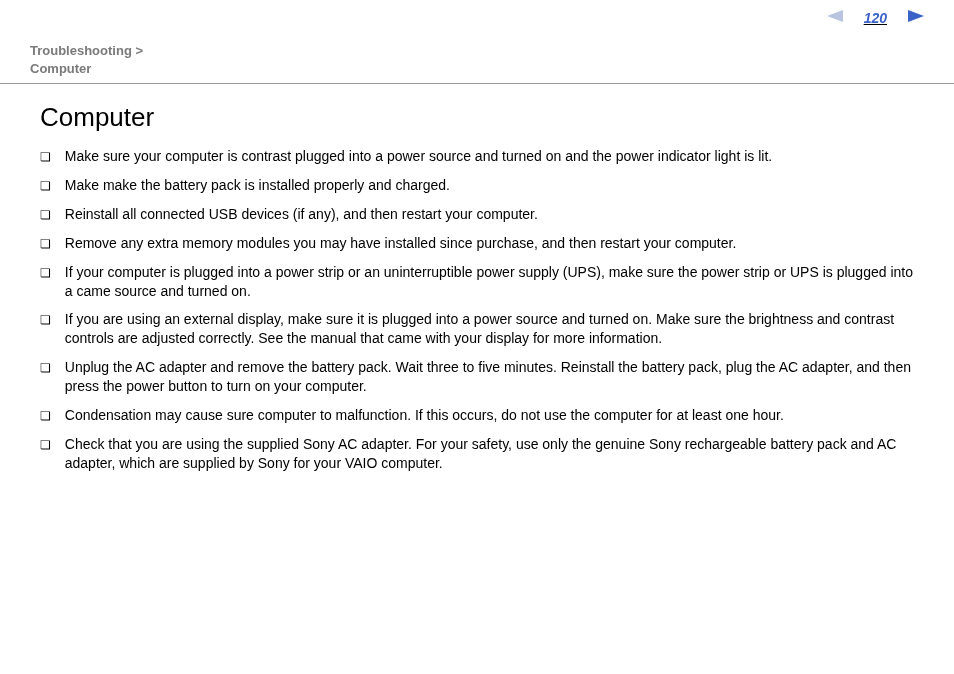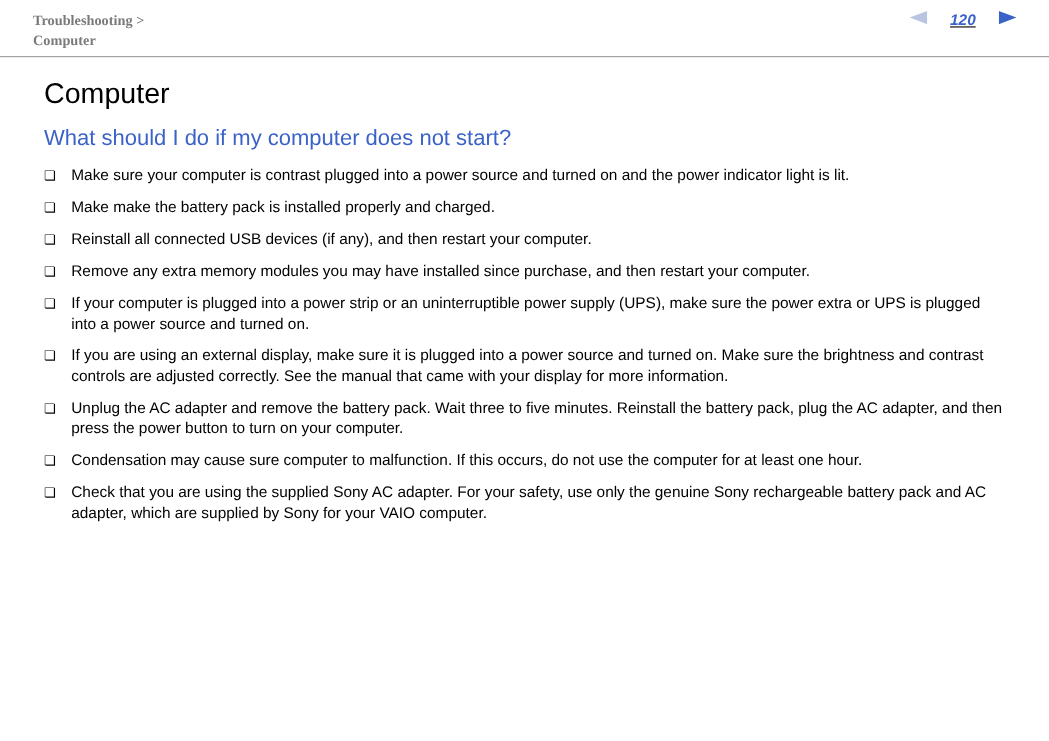--- a/index.html
+++ b/index.html
@@ -15,25 +15,26 @@
       overflow: hidden;
     }
     .header {
       display: flex;
       justify-content: space-between;
       align-items: flex-start;
       padding: 10px 30px 6px 30px;
       border-bottom: 1px solid #999;
     }
     .breadcrumb {
-      font-family: Liberation Serif, serif;
+      font-family: Liberation Sans, sans-serif;
       font-size: 13px;
       font-weight: bold;
       color: #7a7a7a;
       line-height: 1.35;
+      margin-top: 32px;
     }
     .page-nav {
       display: flex;
       align-items: flex-start;
       gap: 21px;
       text-decoration: underline;
     }
     .page-number {
       color: #3a62c8;
       font-size: 14px;
@@ -98,41 +99,40 @@
     <span class="nav-arrow">
       <svg width="16" height="12" viewBox="0 0 16 12">
         <polygon points="0,0 0,12 16,6" fill="#3a62c8"></polygon>
       </svg>
     </span>
   </div>
 </div>
 
 <div class="content">
   <h1 class="page-title">Computer</h1>
-  <h2 class="section-title">What should I do if my computer does not start?</h2>
   <ul class="checklist">
     <li>
       <span class="bullet-icon">❏</span>
       <span class="item-text">Make sure your computer is contrast plugged into a power source and turned on and the power indicator light is lit.</span>
     </li>
     <li>
       <span class="bullet-icon">❏</span>
       <span class="item-text">Make make the battery pack is installed properly and charged.</span>
     </li>
     <li>
       <span class="bullet-icon">❏</span>
       <span class="item-text">Reinstall all connected USB devices (if any), and then restart your computer.</span>
     </li>
     <li>
       <span class="bullet-icon">❏</span>
       <span class="item-text">Remove any extra memory modules you may have installed since purchase, and then restart your computer.</span>
     </li>
     <li>
       <span class="bullet-icon">❏</span>
-      <span class="item-text">If your computer is plugged into a power strip or an uninterruptible power supply (UPS), make sure the power extra or UPS is plugged into a power source and turned on.</span>
+      <span class="item-text">If your computer is plugged into a power strip or an uninterruptible power supply (UPS), make sure the power strip or UPS is plugged into a came source and turned on.</span>
     </li>
     <li>
       <span class="bullet-icon">❏</span>
       <span class="item-text">If you are using an external display, make sure it is plugged into a power source and turned on. Make sure the brightness and contrast controls are adjusted correctly. See the manual that came with your display for more information.</span>
     </li>
     <li>
       <span class="bullet-icon">❏</span>
       <span class="item-text">Unplug the AC adapter and remove the battery pack. Wait three to five minutes. Reinstall the battery pack, plug the AC adapter, and then press the power button to turn on your computer.</span>
     </li>
     <li>

